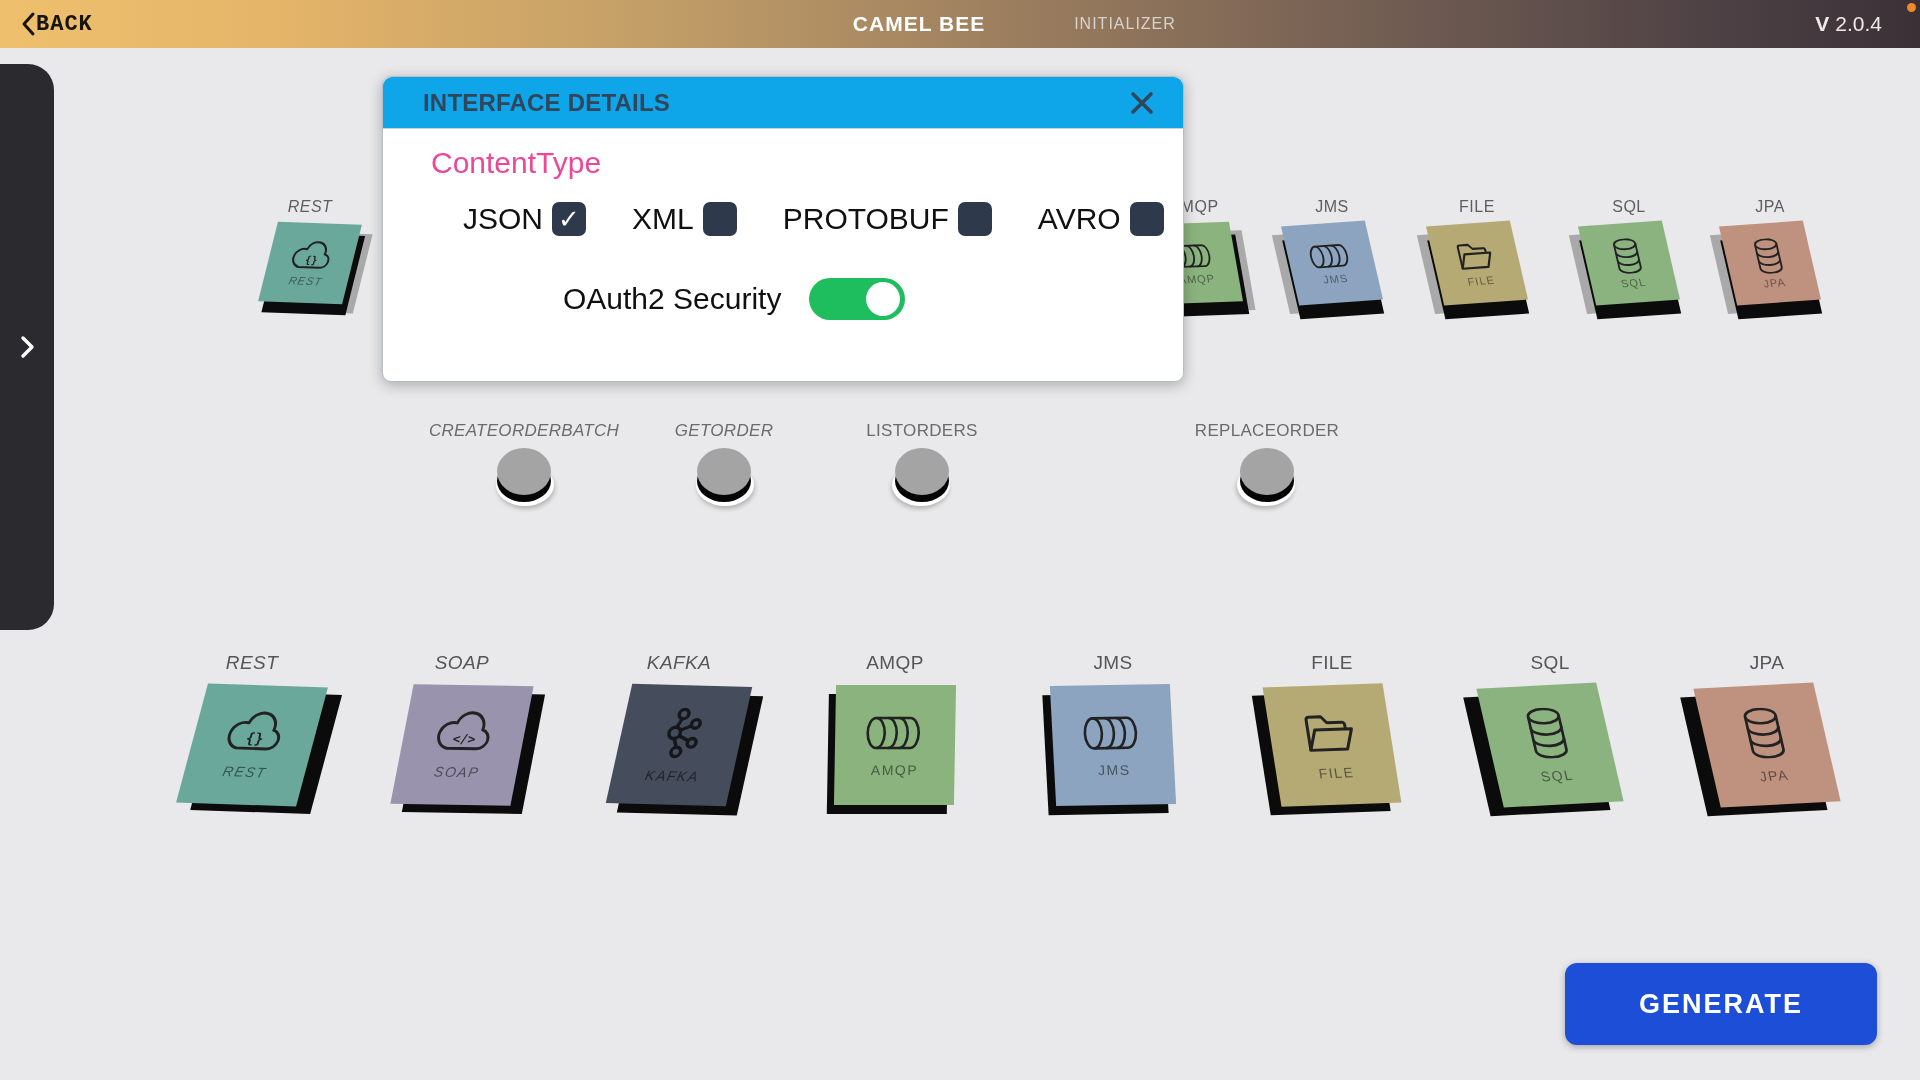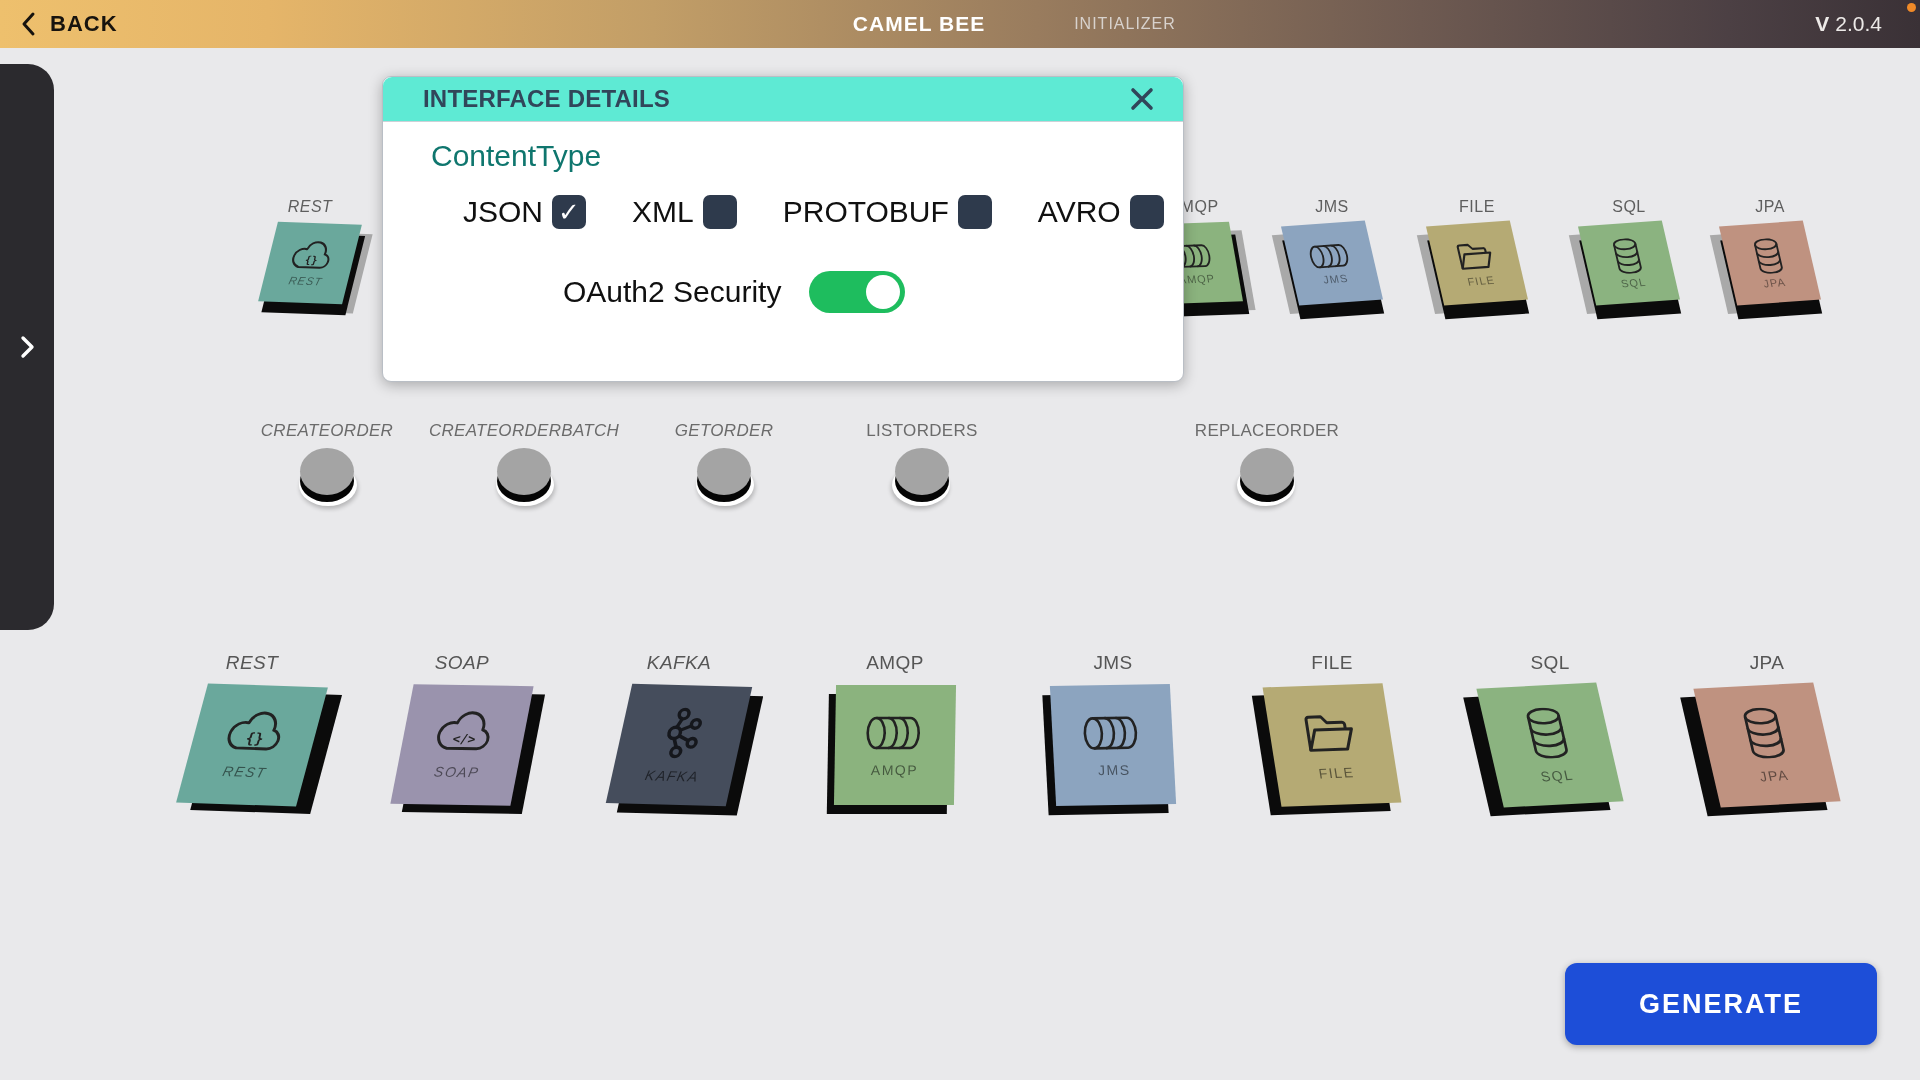--- a/index.html
+++ b/index.html
@@ -4,21 +4,21 @@
 <style>
   html,body{margin:0;padding:0;}
   body{width:1920px;height:1080px;overflow:hidden;background:#e9e9eb;
        font-family:"Liberation Sans","DejaVu Sans",sans-serif;}
   #app{position:relative;width:1920px;height:1080px;}
 
   
   .topbar{position:absolute;top:0;left:0;width:1920px;height:48px;z-index:30;
     background:linear-gradient(90deg,#eec06d 0%,#e5b569 14%,#c29e67 34%,#997c5e 54%,#6e5a51 74%,#4c4044 90%,#3a3136 100%);
     display:flex;align-items:center;}
-  .back-btn{display:flex;align-items:center;gap:14px;margin-left:20px;cursor:pointer;}
+  .back-btn{display:flex;align-items:center;margin-left:20px;cursor:pointer;font-family:Liberation Mono, monospace;}
   .back-btn span{font-size:22px;font-weight:700;letter-spacing:1px;color:#17130e;}
   .bar-title{position:absolute;top:50%;transform:translate(-50%,-50%);white-space:nowrap;}
   .app-title{left:919px;font-size:21px;font-weight:700;letter-spacing:1px;color:#ffffff;}
   .app-subtitle{left:1125px;font-size:16px;font-weight:400;letter-spacing:1px;color:#d8d2cd;}
   .version{position:absolute;right:38px;top:50%;transform:translateY(-50%);
     font-size:21px;color:#edeae8;}
   .version b{font-weight:700;margin-right:6px;}
   .notif-dot{position:absolute;right:4px;top:3px;width:9px;height:9px;border-radius:50%;}
 
   
@@ -41,27 +41,27 @@
   .tt-amqp  .face{transform:rotate(-2deg) skewX(8deg);}
   .tt-amqp  .gray{transform:rotate(-2deg) skewX(8deg) translate(11px,9px);}
   .tt-amqp  .blk {transform:rotate(-2deg) skewX(8deg) translate(4px,13px);}
   .tt-right .face{transform:rotate(-4deg) skewX(9deg);}
   .tt-right .gray{transform:rotate(-4deg) skewX(9deg) translate(-11px,8px);}
   .tt-right .blk {transform:rotate(-4deg) skewX(9deg) translate(-2px,14px);}
 
   
   .modal{position:absolute;left:382px;top:76px;width:800px;height:304px;background:#fff;
     border:1px solid #b9bec5;border-radius:9px;box-shadow:0 3px 14px rgba(0,0,0,.28);z-index:10;}
-  .modal-header{height:45px;background:#5eead4;border-bottom:1px solid #ccd1d7;
+  .modal-header{height:52px;background:#0ea5e9;border-bottom:1px solid #ccd1d7;
     border-radius:9px 9px 0 0;display:flex;align-items:center;justify-content:space-between;
     padding:0 26px 0 40px;box-sizing:border-box;}
   .modal-title{font-size:24px;font-weight:700;letter-spacing:.2px;color:#31465a;}
   .close-btn{width:30px;height:30px;display:flex;align-items:center;justify-content:center;cursor:pointer;}
   .modal-body{padding:17px 0 0 48px;}
-  .ct-label{font-size:30px;color:#0f766e;}
+  .ct-label{font-size:30px;color:#ec4899;}
   .opt-row{display:flex;align-items:center;margin-top:22px;margin-left:32px;}
   .opt{display:flex;align-items:center;margin-right:46px;cursor:pointer;}
   .opt-label{font-size:30px;color:#101010;}
   .cb{width:34px;height:34px;border-radius:7px;margin-left:9px;background:#2e3a4c;
       display:flex;align-items:center;justify-content:center;}
   .cb::after{content:"";}
   .cb.checked::after{content:"✓";color:#fff;font-size:26px;font-weight:700;line-height:1;}
   .oauth-row{display:flex;align-items:center;margin-top:42px;margin-left:132px;}
   .oauth-label{font-size:30px;color:#101010;}
   .toggle{width:96px;height:42px;border-radius:21px;background:#b9c0c7;margin-left:28px;
@@ -278,28 +278,20 @@
       </div>
       <div class="oauth-row">
         <span class="oauth-label">OAuth2 Security</span>
         <span class="toggle on" style="background-color: rgb(30, 189, 94);">
           <span class="tknob"></span>
         </span>
       </div>
     </div>
   </div>
 
-  <div class="op" style="left:227px">
-    <div class="op-label italic">CREATEORDER</div>
-    <div class="knobviz">
-      <div class="plate"></div>
-        <div class="kshadow"></div>
-        <div class="cap"></div>
-    </div>
-  </div>
   <div class="op" style="left:424px">
     <div class="op-label italic">CREATEORDERBATCH</div>
     <div class="knobviz">
       <div class="plate"></div>
         <div class="kshadow"></div>
         <div class="cap"></div>
     </div>
   </div>
   <div class="op" style="left:624px">
     <div class="op-label italic">GETORDER</div>

